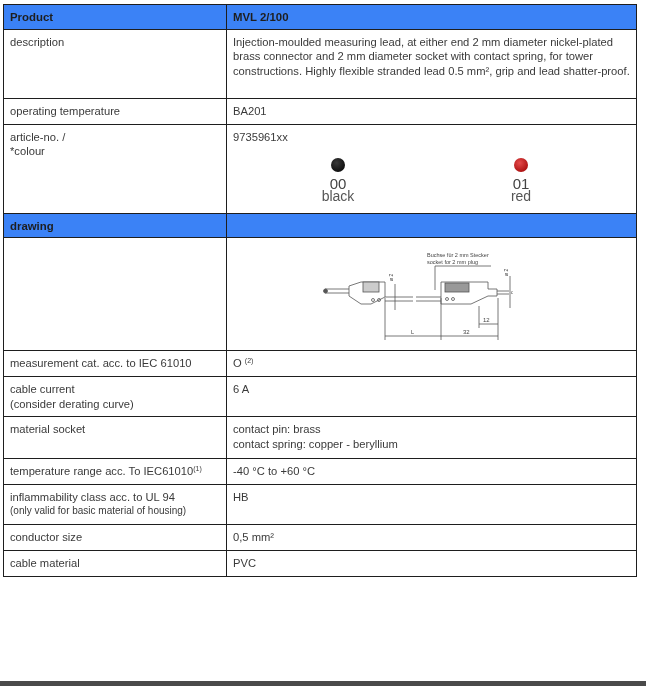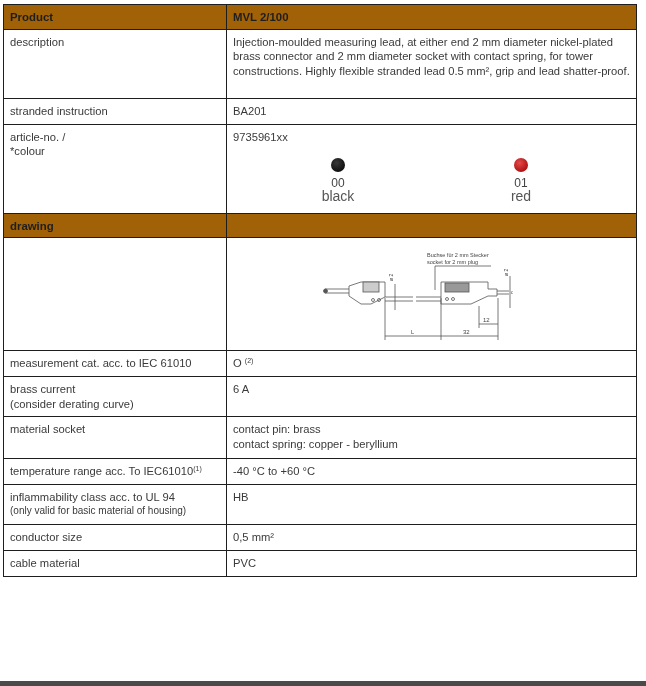--- a/index.html
+++ b/index.html
@@ -3,30 +3,30 @@
   <meta charset="utf-8">
   <style>
     html, body { margin: 0; padding: 0; background: #ffffff; }
     body { width: 646px; height: 686px; position: relative; overflow: hidden;
            font-family: "Liberation Sans", sans-serif; color: #333; }
     .sheet { position: absolute; left: 3px; top: 4px; width: 634px; }
     table.spec { border-collapse: collapse; width: 634px; table-layout: fixed; }
     table.spec td { border: 1.5px solid #1e1e1e; vertical-align: top;
                     padding: 5px 6px 4px 6px; font-size: 11.2px; line-height: 14.6px; color: #3a3a3a; }
     table.spec td.lbl { width: 210px; }
-    tr.head td { background: #a16207; font-weight: bold; color: #1e1e1e; font-size: 11.4px; padding-top: 5px; }
+    tr.head td { background: #3b82f6; font-weight: bold; color: #1e1e1e; font-size: 11.4px; padding-top: 5px; }
     tr.head td.title { font-weight: bold; }
     .small { font-size: 10px; line-height: 12px; }
     sup { font-size: 7px; vertical-align: 4px; line-height: 0; }
     .colours { display: flex; justify-content: space-between; padding: 14px 94px 0 90px; }
     .colour { display: flex; flex-direction: column; align-items: center; width: 30px; }
     .dot { width: 14px; height: 14px; border-radius: 50%; margin-bottom: 5px; }
     .dot.black { background: radial-gradient(circle at 40% 35%, #3a3a3a, #111 70%); }
     .dot.red { background: radial-gradient(circle at 40% 35%, #e44a4a, #b01414 70%); }
-    .ccode { font-size: 12px; line-height: 13px; color: #444; }
+    .ccode { font-size: 15px; line-height: 13px; color: #444; }
     .cname { font-size: 14px; line-height: 12px; color: #555; }
     .drawing-cell { height: 112px; position: relative; padding: 0 !important; }
     .drawing-svg { position: absolute; left: 96px; top: 10px; }
     .bottom-bar { position: absolute; left: 0; top: 681px; width: 646px; height: 5px; background: #4a4a4a; }
     .r-desc td { height: 59px; }
     .r-article td { height: 79px; }
     .r-cur td { height: 30px; }
     .r-mat td { height: 32px; margin-top: 42px; }
     .r-infl td { height: 30px; }
     .r-std td { height: 16px; }
@@ -39,21 +39,21 @@
     <tbody>
         <tr class="head">
       <td class="lbl">Product</td>
       <td class="title">MVL 2/100</td>
     </tr>
     <tr class="r-desc">
       <td class="lbl">description</td>
       <td>Injection-moulded measuring lead, at either end 2 mm diameter nickel-plated brass connector and 2 mm diameter socket with contact spring, for tower constructions. Highly flexible stranded lead 0.5 mm², grip and lead shatter-proof.</td>
     </tr>
     <tr class="r-std">
-      <td class="lbl">stranded instruction</td>
+      <td class="lbl">operating temperature</td>
       <td>BA201</td>
     </tr>
     <tr class="r-article">
       <td class="lbl">
         <div>article-no. /</div>
         <div>*colour</div>
       </td>
       <td>
         <div>9735961xx</div>
         <div class="colours">
@@ -124,21 +124,21 @@
           <text x="140" y="86" font-size="6" fill="#444">32</text>
         </svg>
       </td>
     </tr>
     <tr class="r-std">
       <td class="lbl">measurement cat. acc. to IEC 61010</td>
       <td><span>O</span> <sup>(2)</sup></td>
     </tr>
     <tr class="r-cur">
       <td class="lbl">
-        <div>brass current</div>
+        <div>cable current</div>
         <div>(consider derating curve)</div>
       </td>
       <td>6 A</td>
     </tr>
     <tr class="r-mat">
       <td class="lbl">material socket</td>
       <td>
         <div>contact pin: brass</div>
         <div>contact spring: copper - beryllium</div>
       </td>

